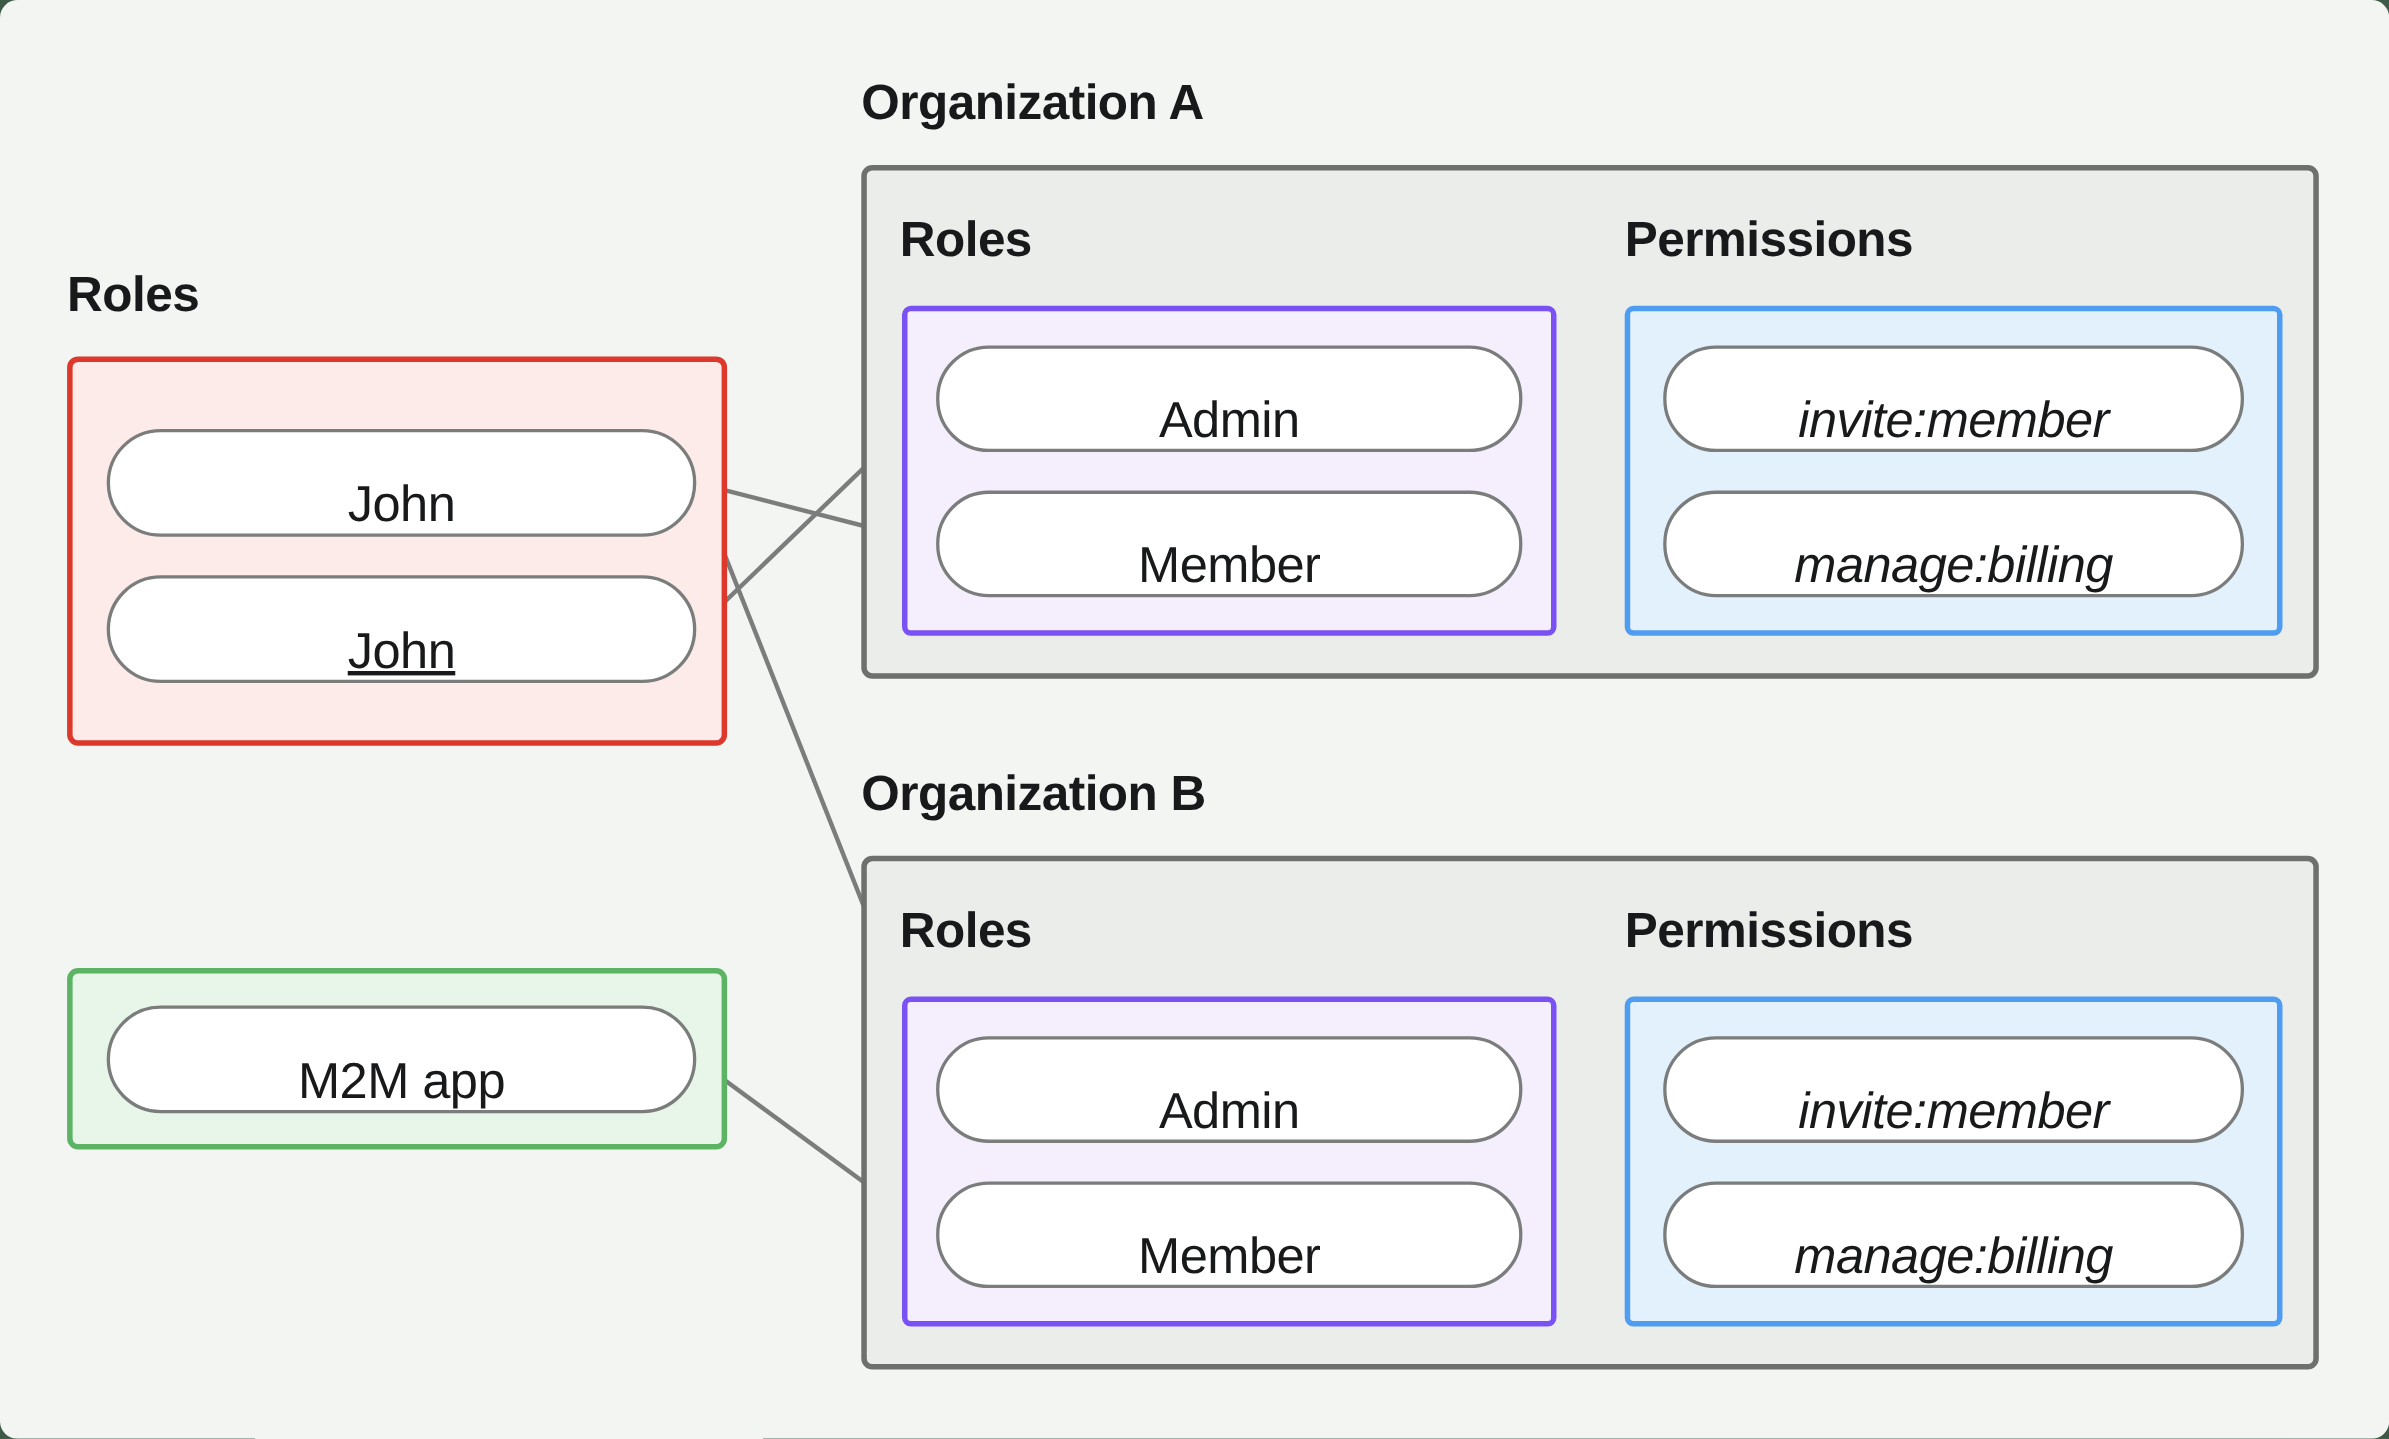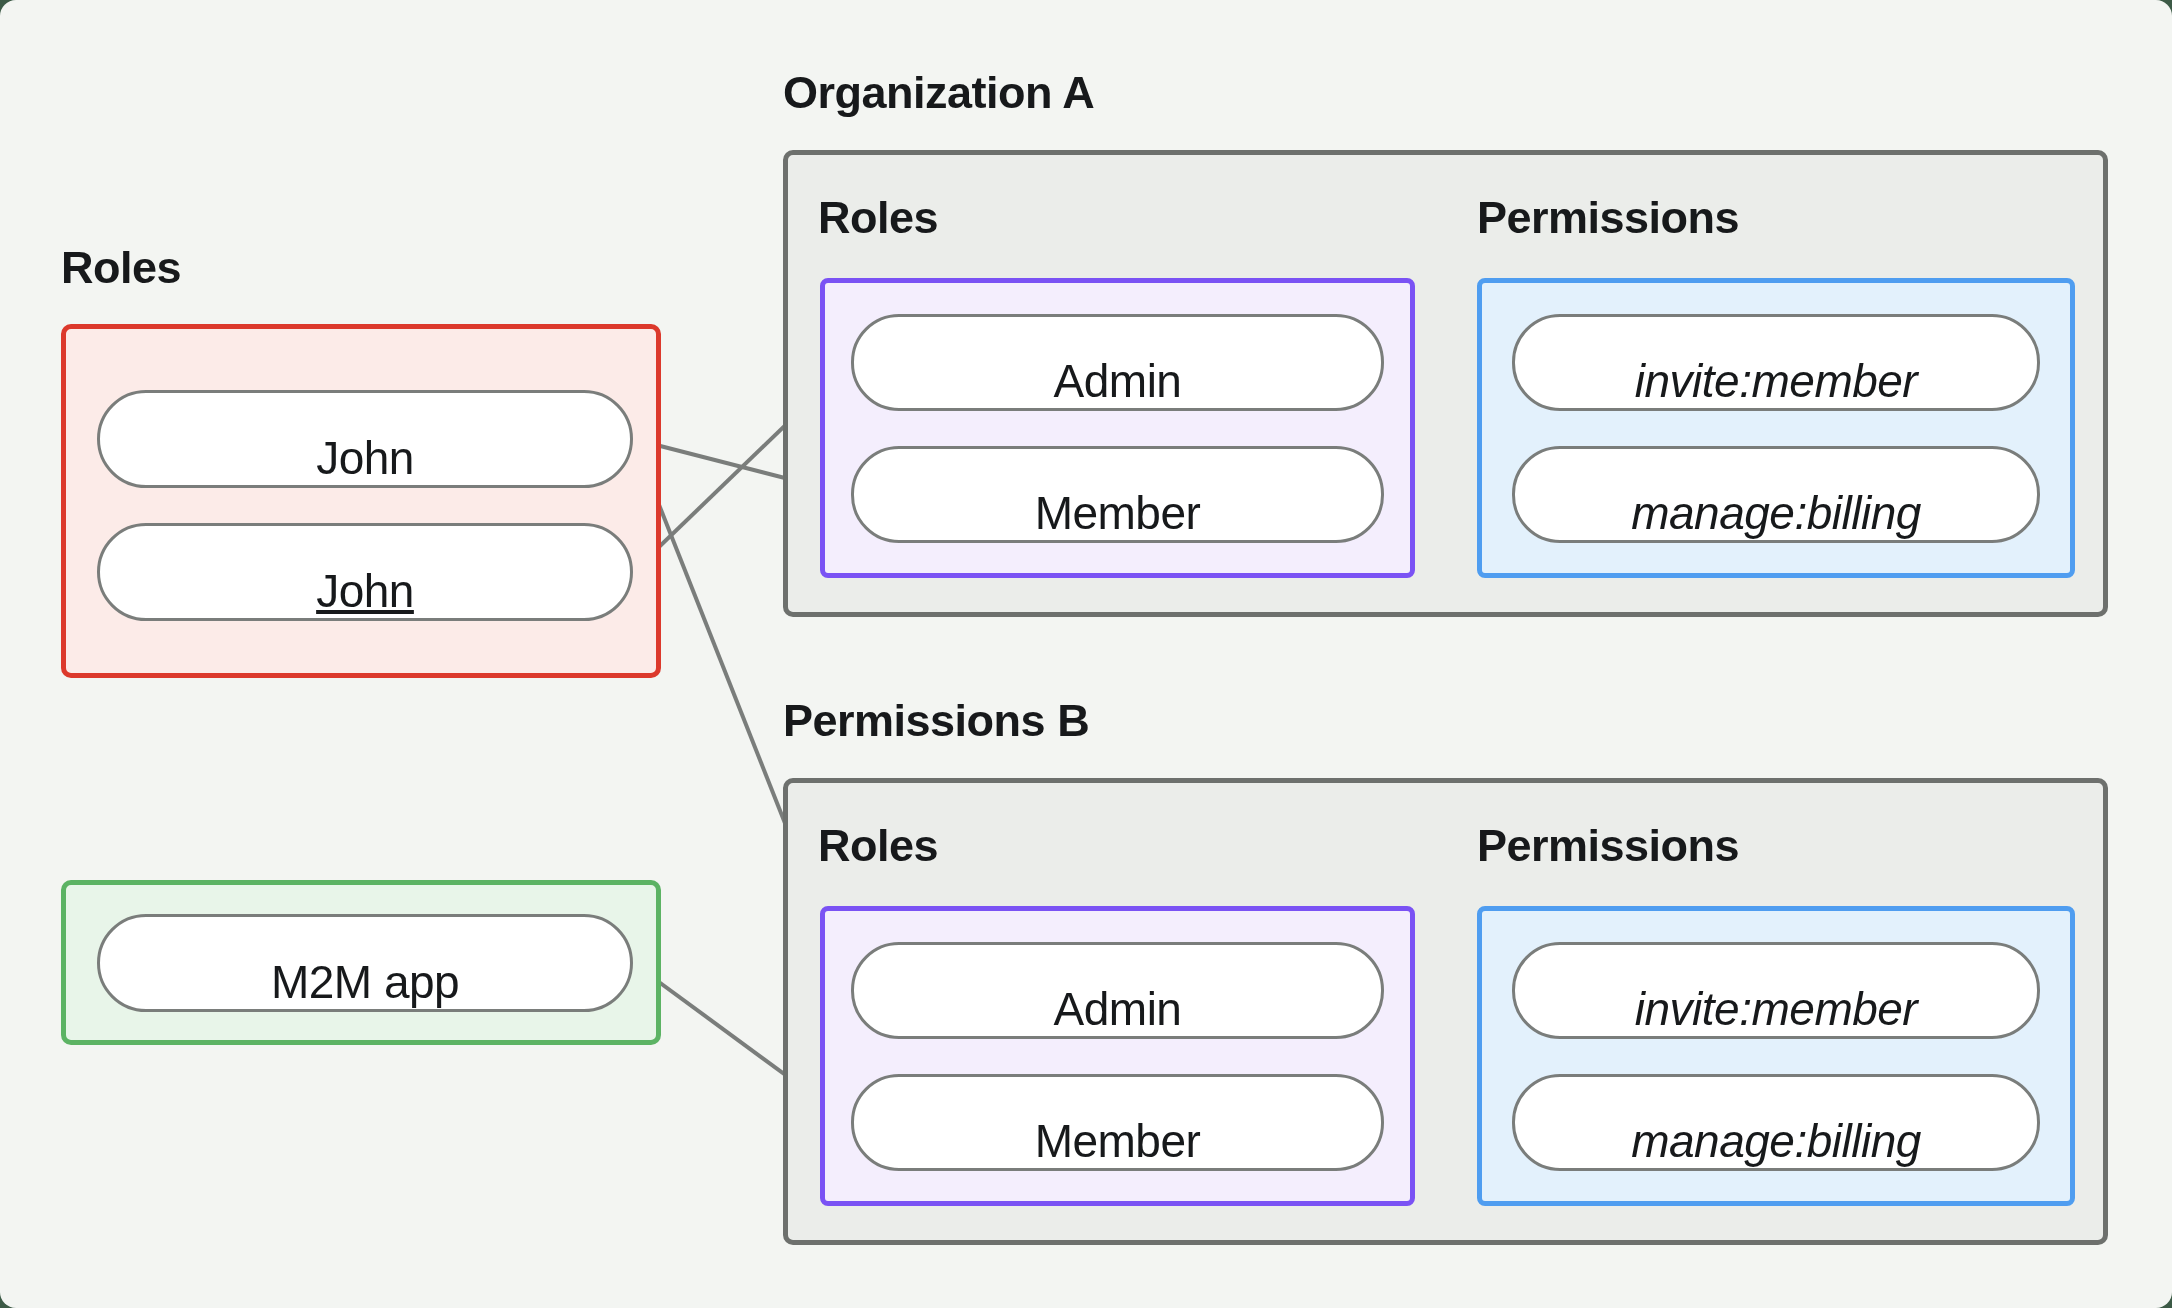--- a/index.html
+++ b/index.html
@@ -150,21 +150,21 @@
   <div class="pill role" style="top:446px;">
     <span>Member</span>
   </div>
   <div class="pill perm" style="top:314px;">
     <span>invite:member</span>
   </div>
   <div class="pill perm" style="top:446px;">
     <span>manage:billing</span>
   </div>
 
-  <div class="section-label" style="left:783px;top:698px;">Permissions B</div>
+  <div class="section-label" style="left:783px;top:698px;">Organization B</div>
   <div class="box org-box b"></div>
   <div class="section-label" style="left:818px;top:823px;">Roles</div>
   <div class="section-label" style="left:1477px;top:823px;">Permissions</div>
   <div class="box roles-box row-b"></div>
   <div class="box perms-box row-b"></div>
   <div class="pill role" style="top:942px;">
     <span>Admin</span>
   </div>
   <div class="pill role" style="top:1074px;">
     <span>Member</span>

